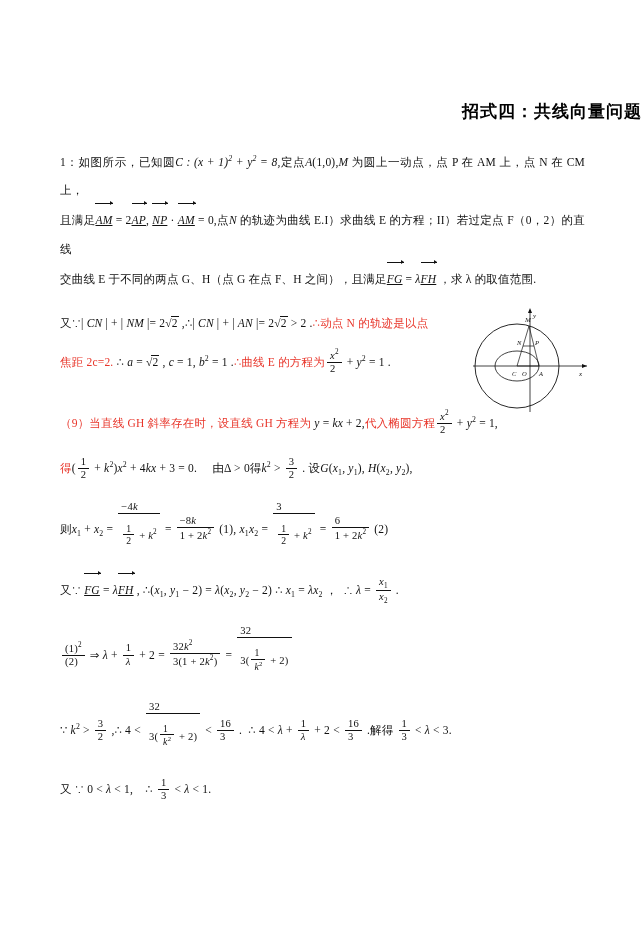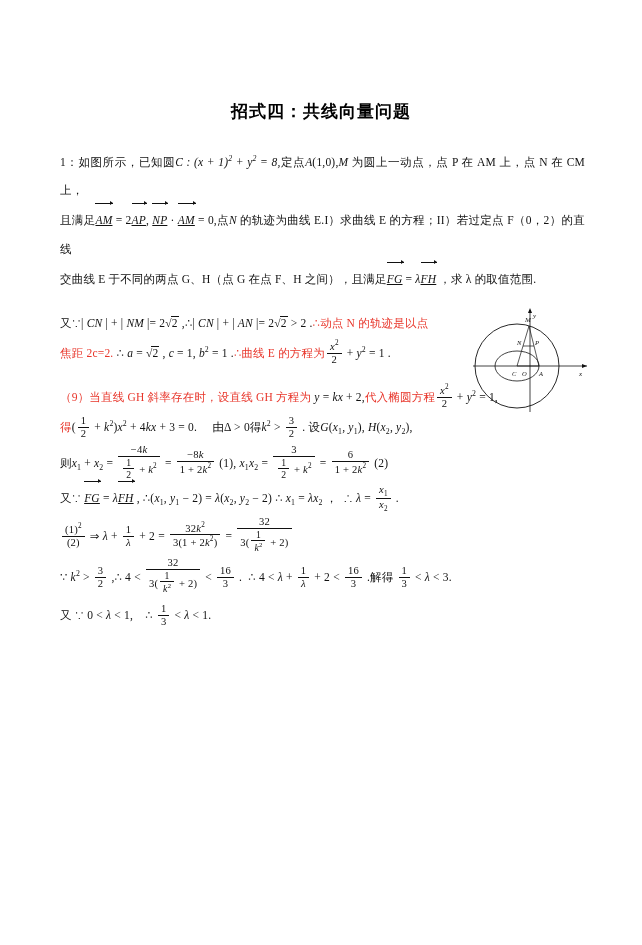--- a/index.html
+++ b/index.html
@@ -16,21 +16,21 @@
     overflow: hidden;
   }
   .page {
     width: 642px;
     height: 945px;
     position: relative;
     padding: 0;
     box-sizing: border-box;
   }
   .title {
-    text-align: center;
+    text-align: right;
     font-family: "Liberation Sans", sans-serif;
     font-weight: bold;
     font-size: 17px;
     letter-spacing: 1px;
     color: #000;
     margin: 0;
     position: absolute;
     top: 100px;
     left: 0;
     width: 642px;
@@ -77,24 +77,23 @@
     position: absolute;
     top: -3px;
     right: -1px;
     border-left: 3px solid currentColor;
     border-top: 2px solid transparent;
     border-bottom: 2px solid transparent;
   }
   .frac {
     display: inline-block;
     vertical-align: -0.55em;
-    text-align: center;
     font-size: 0.92em;
     line-height: 1.15;
-    margin: 0 2px;
+    margin: 9px 2px;
   }
   .frac .num {
     display: block;
     border-bottom: 1px solid currentColor;
     padding: 0 3px;
   }
   .frac .den {
     display: block;
     padding: 0 3px;
   }

